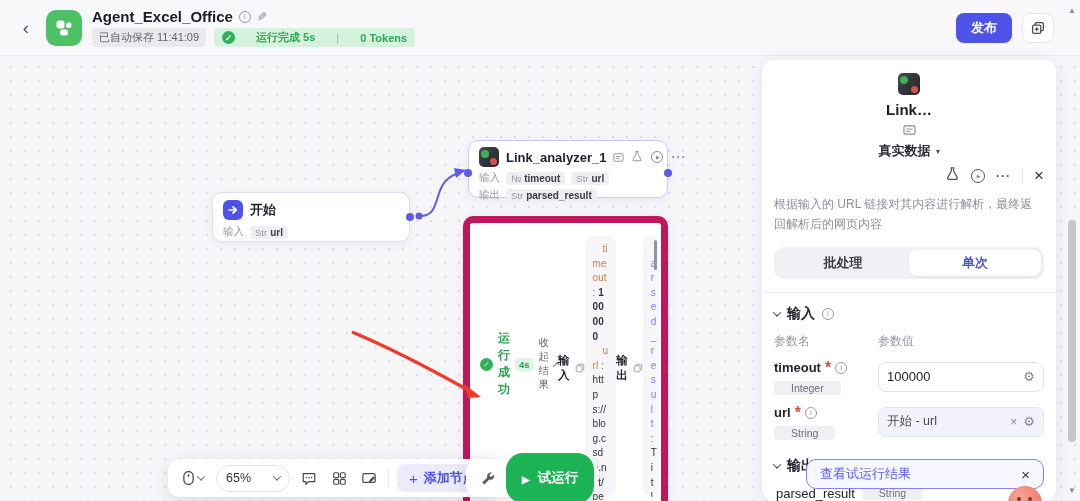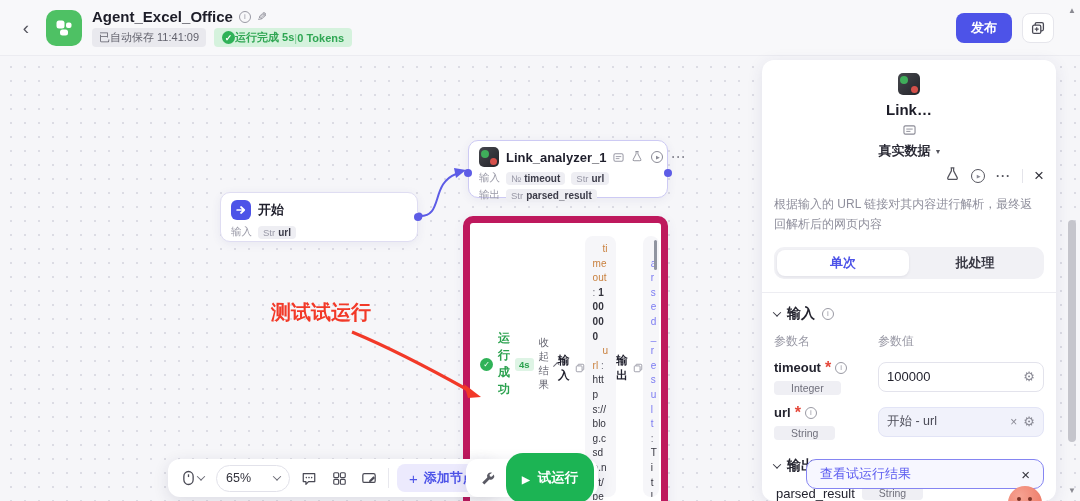--- a/index.html
+++ b/index.html
@@ -23,34 +23,34 @@
   .tb-row1 { display:flex; align-items:center; gap:6px; }
   .tb-title { font-size:15px; font-weight:700; color:#1d1d28; }
   .info { width:12px; height:12px; border:1px solid #9a9aa4; border-radius:50%; display:inline-flex;
     align-items:center; justify-content:center; font-size:8px; color:#9a9aa4; font-style:normal; }
   .info::after { content:"i"; }
   .edit-ic { color:#7c7c87; font-size:12px; }
   .edit-ic::after { content:"✎"; display:inline-block; transform:scaleX(-1); }
   .tb-row2 { display:flex; align-items:center; gap:8px; }
   .badge-gray { background:#e9e9ee; color:#62626d; font-size:11px; padding:2px 7px; border-radius:4px; }
   .badge-green { background:#d5f2dd; color:#2fa653; font-size:11px; font-weight:700; padding:2px 8px;
-    border-radius:4px; display:flex; align-items:center; gap:0; }
+    border-radius:4px; display:flex; align-items:center; gap:21px; }
   .ck { width:13px; height:13px; border-radius:50%; background:#2fb257; color:#fff; font-size:9px;
     display:inline-flex; align-items:center; justify-content:center; }
   .ck::after { content:"✓"; }
   .sep-v { color:#7fc996; font-weight:400; }
   .tb-right { margin-left:auto; display:flex; align-items:center; gap:10px; margin-right:26px;padding-left:44px; }
   .btn-publish { background:#4d53e8; color:#fff; font-size:13px; font-weight:700; border:none;
     border-radius:8px; height:30px; padding:0 15px; cursor:pointer; }
   .btn-dup { width:32px; height:30px; background:#fff; border:1px solid #e6e6ec; border-radius:8px;
     display:flex; align-items:center; justify-content:center; cursor:pointer; }
 
   
   .node { position:absolute; background:#fff; border-radius:10px; box-shadow:0 2px 10px rgba(70,70,140,.08); z-index:5; }
-  .node-start { left:220px; top:192px; width:198px; height:50px; border:1px solid #dfddf2; }
+  .node-start { left:212px; top:192px; width:198px; height:50px; border:1px solid #dfddf2; }
   .node-link  { left:468px; top:140px; width:200px; height:58px; border:1.5px solid #cdcaf4; }
   .node-head { display:flex; align-items:center; gap:7px; padding:7px 10px 4px; }
   .start-ic { width:20px; height:20px; border-radius:6px; background:#4d53e8; display:flex;
     align-items:center; justify-content:center; flex:none; }
   .avatar { width:20px; height:20px; border-radius:5px; flex:none;
     background:linear-gradient(135deg,#46484e 0%,#23242a 100%); position:relative; overflow:hidden; }
   .avatar::before { content:""; position:absolute; left:2px; top:3px; width:8px; height:8px; border-radius:50%;
     background:#3fae5a; }
   .avatar::after { content:""; position:absolute; right:2px; bottom:2px; width:7px; height:7px; border-radius:50%;
     background:#d5504a; }
@@ -323,21 +323,20 @@
       </span>
     </div>
     <div class="res-box grow">
       <div class="kv">
         <span class="key-b">parsed_result</span><span class="colon"> : </span><span class="valtext">Title: 探秘 AI Agent 之 Coze 智能体：从简介到搭建全攻略（4/30）_智能体coze-CSDN博客\n\nURL Source: https://blog.csdn.net/beautifulmemory/article/details/144468678?spm=1001.2100.3001.7377&amp;depth_1-utm_source=distribute.pc_feed_blog_category.none-task-blog-classify_tag-1-144468678-null-null.nonecase\n\nMarkdown Content:\n</span>
       </div>
       <span class="mini-sb"></span>
     </div>
   </div>
 
-  <div class="anno-text">测试试运行</div>
   <svg class="anno-svg">
     <path d="M352,332 Q400,352 468,390" stroke="#f23928" stroke-width="3.2" fill="none"></path>
     <polygon points="481,397 464,384 468,398" fill="#f23928"></polygon>
   </svg>
 
   <div class="pill pill1">
     <span class="tool-ic" style="width:30px;">
       <svg width="13" height="16" viewBox="0 0 14 17">
           <rect x="2" y="1.5" width="10" height="14" rx="5" fill="none" stroke="#4a4a55" stroke-width="1.4"></rect>
           <path d="M7 4.5v3" stroke="#4a4a55" stroke-width="1.4"></path>
@@ -411,22 +410,22 @@
         </span>
         <span class="pcirc" style="width:14px;height:14px;border-color:#55555e;"></span>
         <span class="more3"></span>
         <span class="hdiv"></span>
         <span class="pn-close"></span>
       </span>
     </div>
     <div class="pn-desc">根据输入的 URL 链接对其内容进行解析，最终返回解析后的网页内容</div>
 
     <div class="tabs">
+      <div class="tab">批处理</div>
       <div class="tab active">单次</div>
-      <div class="tab">批处理</div>
     </div>
 
     <hr class="pn-hr">
 
     <div class="sec-head">
       <span class="chev" style="border-color:#3a3a45;"></span>
       <span class="sec-title">输入</span>
       <span class="info"></span>
     </div>
     <div class="cols">

